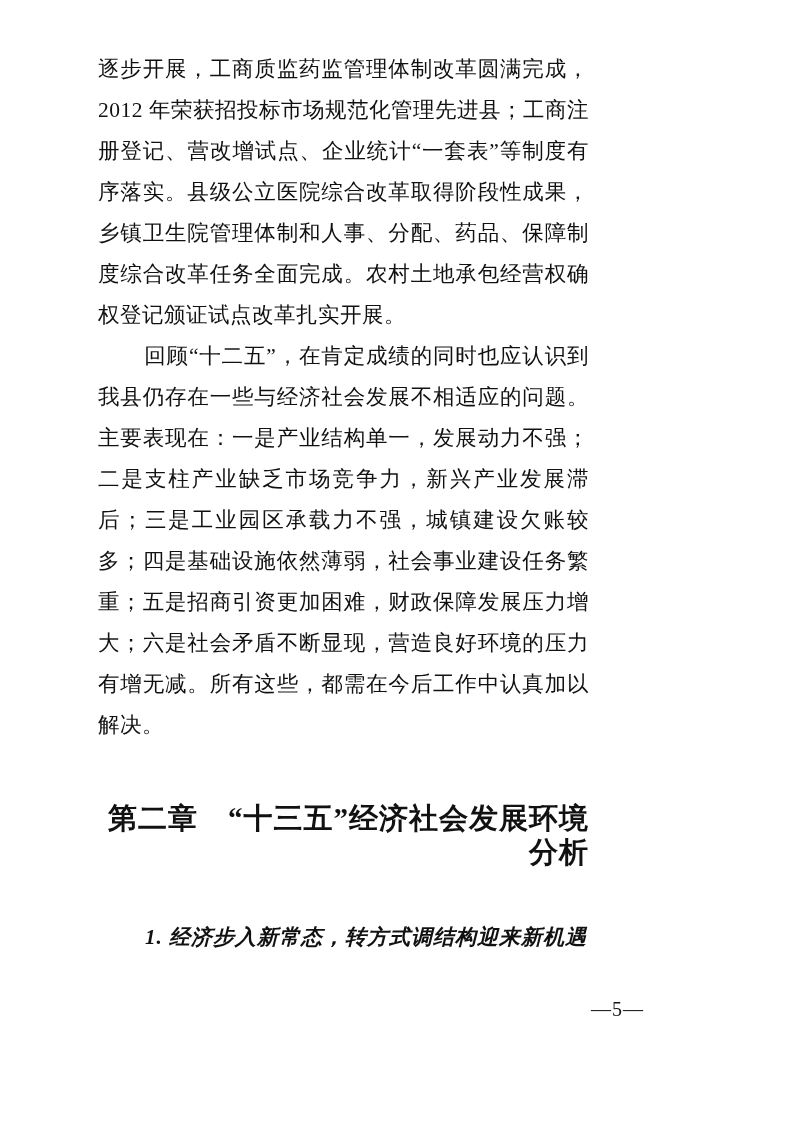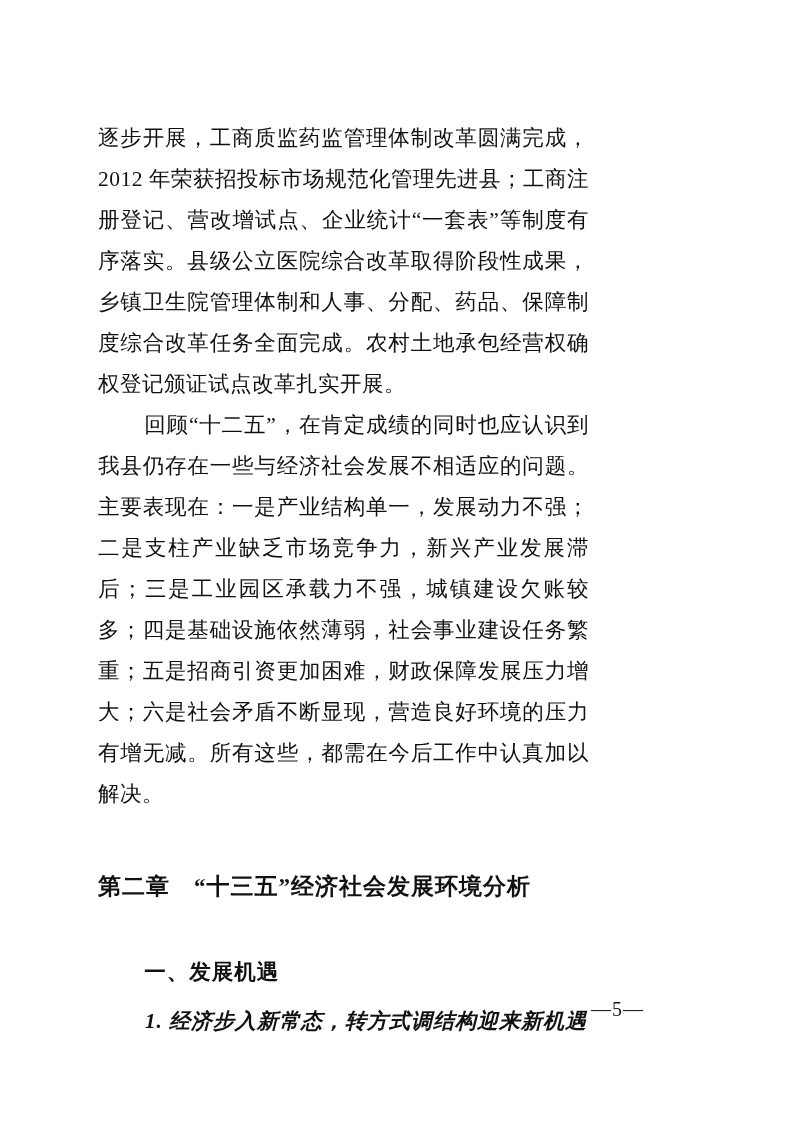--- a/index.html
+++ b/index.html
@@ -15,37 +15,37 @@
     color: #111111;
     overflow: hidden;
   }
   .page {
     position: absolute;
     top: 0;
     left: 0;
     width: 684px;
     height: 1122px;
     box-sizing: border-box;
-    padding: 118px 95px 40px 98px;
+    padding: 49px 95px 40px 98px;
   }
   .body-text {
     font-size: 21.5px;
     line-height: 41px;
     text-align: justify;
     letter-spacing: 0.5px;
     margin: 0;
     word-break: break-all;
   }
   .para-indent {
     text-indent: 2.15em;
   }
   .chapter-heading {
-    font-size: 23px;
+    font-size: 29px;
     font-weight: bold;
-    text-align: left;
+    text-align: right;
     letter-spacing: 1px;
     margin: 55px 0 48px 0;
     line-height: 34px;
   }
   .section-heading {
     font-size: 21.5px;
     font-weight: bold;
     letter-spacing: 1px;
     margin: 0 0 8px 0;
     line-height: 41px;
@@ -74,20 +74,19 @@
 <body>
 
 <div class="page">
 
   <p class="body-text">逐步开展，工商质监药监管理体制改革圆满完成，2012 年荣获招投标市场规范化管理先进县；工商注册登记、营改增试点、企业统计“一套表”等制度有序落实。县级公立医院综合改革取得阶段性成果，乡镇卫生院管理体制和人事、分配、药品、保障制度综合改革任务全面完成。农村土地承包经营权确权登记颁证试点改革扎实开展。</p>
 
   <p class="body-text para-indent">回顾“十二五”，在肯定成绩的同时也应认识到我县仍存在一些与经济社会发展不相适应的问题。主要表现在：一是产业结构单一，发展动力不强；二是支柱产业缺乏市场竞争力，新兴产业发展滞后；三是工业园区承载力不强，城镇建设欠账较多；四是基础设施依然薄弱，社会事业建设任务繁重；五是招商引资更加困难，财政保障发展压力增大；六是社会矛盾不断显现，营造良好环境的压力有增无减。所有这些，都需在今后工作中认真加以解决。</p>
 
   <h1 class="chapter-heading">第二章　“十三五”经济社会发展环境分析</h1>
 
-  <h2 class="section-heading">一、发展机遇</h2>
 
   <h3 class="subsection-heading">1. 经济步入新常态，转方式调结构迎来新机遇</h3>
 
 
   <div class="page-number">—5—</div>
 
 </div>
 
 </body></html>

